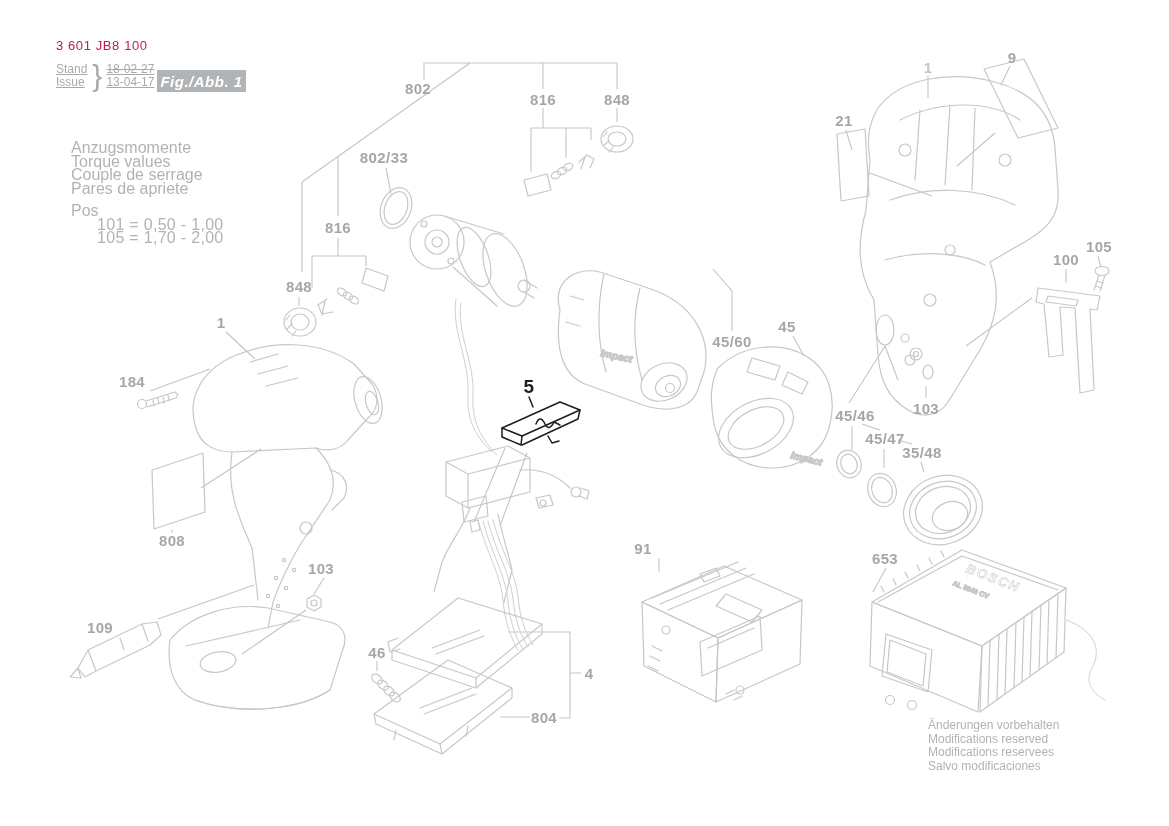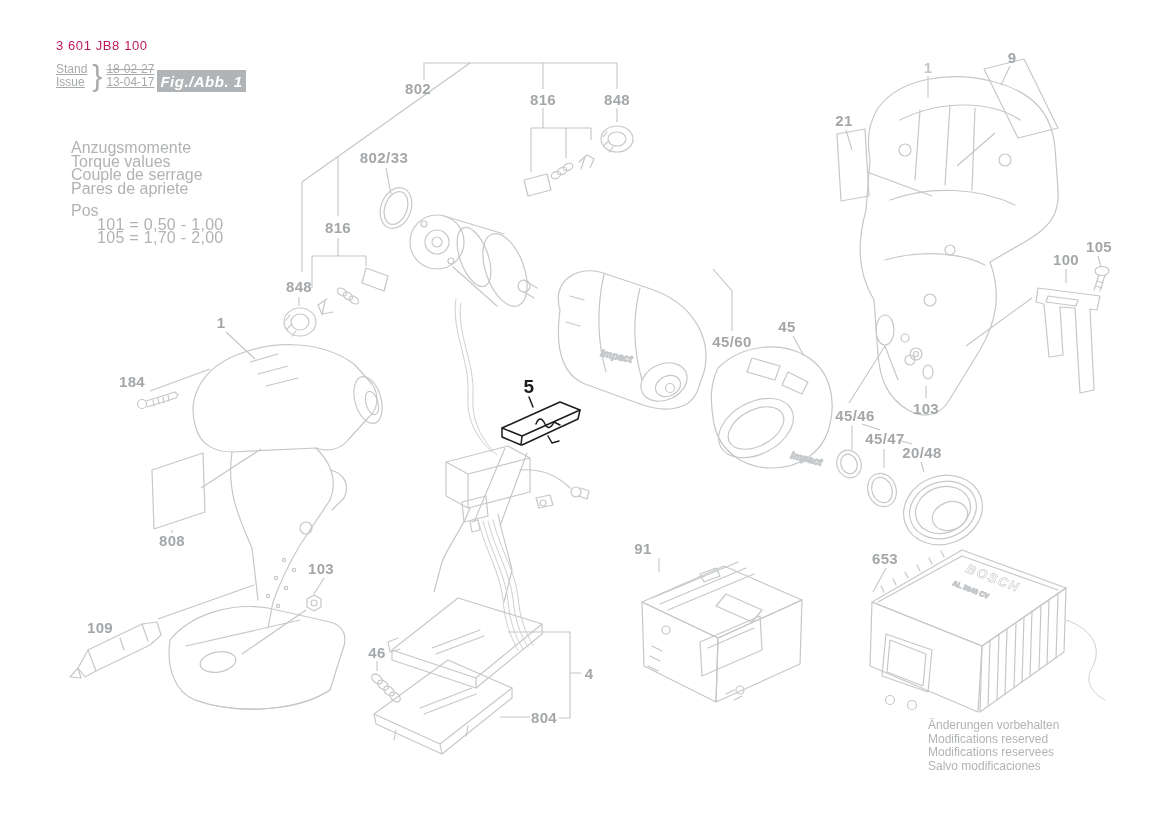--- a/index.html
+++ b/index.html
@@ -331,21 +331,21 @@
 <div class="plabel" style="left:221px;top:322px">1</div>
 <div class="plabel" style="left:132px;top:381px">184</div>
 <div class="plabel" style="left:1099px;top:246px">105</div>
 <div class="plabel" style="left:1066px;top:259px">100</div>
 <div class="plabel" style="left:926px;top:408px">103</div>
 <div class="plabel em" style="left:529px;top:387px">5</div>
 <div class="plabel" style="left:732px;top:341px">45/60</div>
 <div class="plabel" style="left:787px;top:326px">45</div>
 <div class="plabel" style="left:855px;top:415px">45/46</div>
 <div class="plabel" style="left:885px;top:438px">45/47</div>
-<div class="plabel" style="left:922px;top:452px">20/48</div>
+<div class="plabel" style="left:922px;top:452px">35/48</div>
 <div class="plabel" style="left:172px;top:540px">808</div>
 <div class="plabel" style="left:321px;top:568px">103</div>
 <div class="plabel" style="left:100px;top:627px">109</div>
 <div class="plabel" style="left:643px;top:548px">91</div>
 <div class="plabel" style="left:885px;top:558px">653</div>
 <div class="plabel" style="left:377px;top:652px">46</div>
 <div class="plabel" style="left:589px;top:673px">4</div>
 <div class="plabel" style="left:544px;top:717px">804</div>
 
 </body></html>

